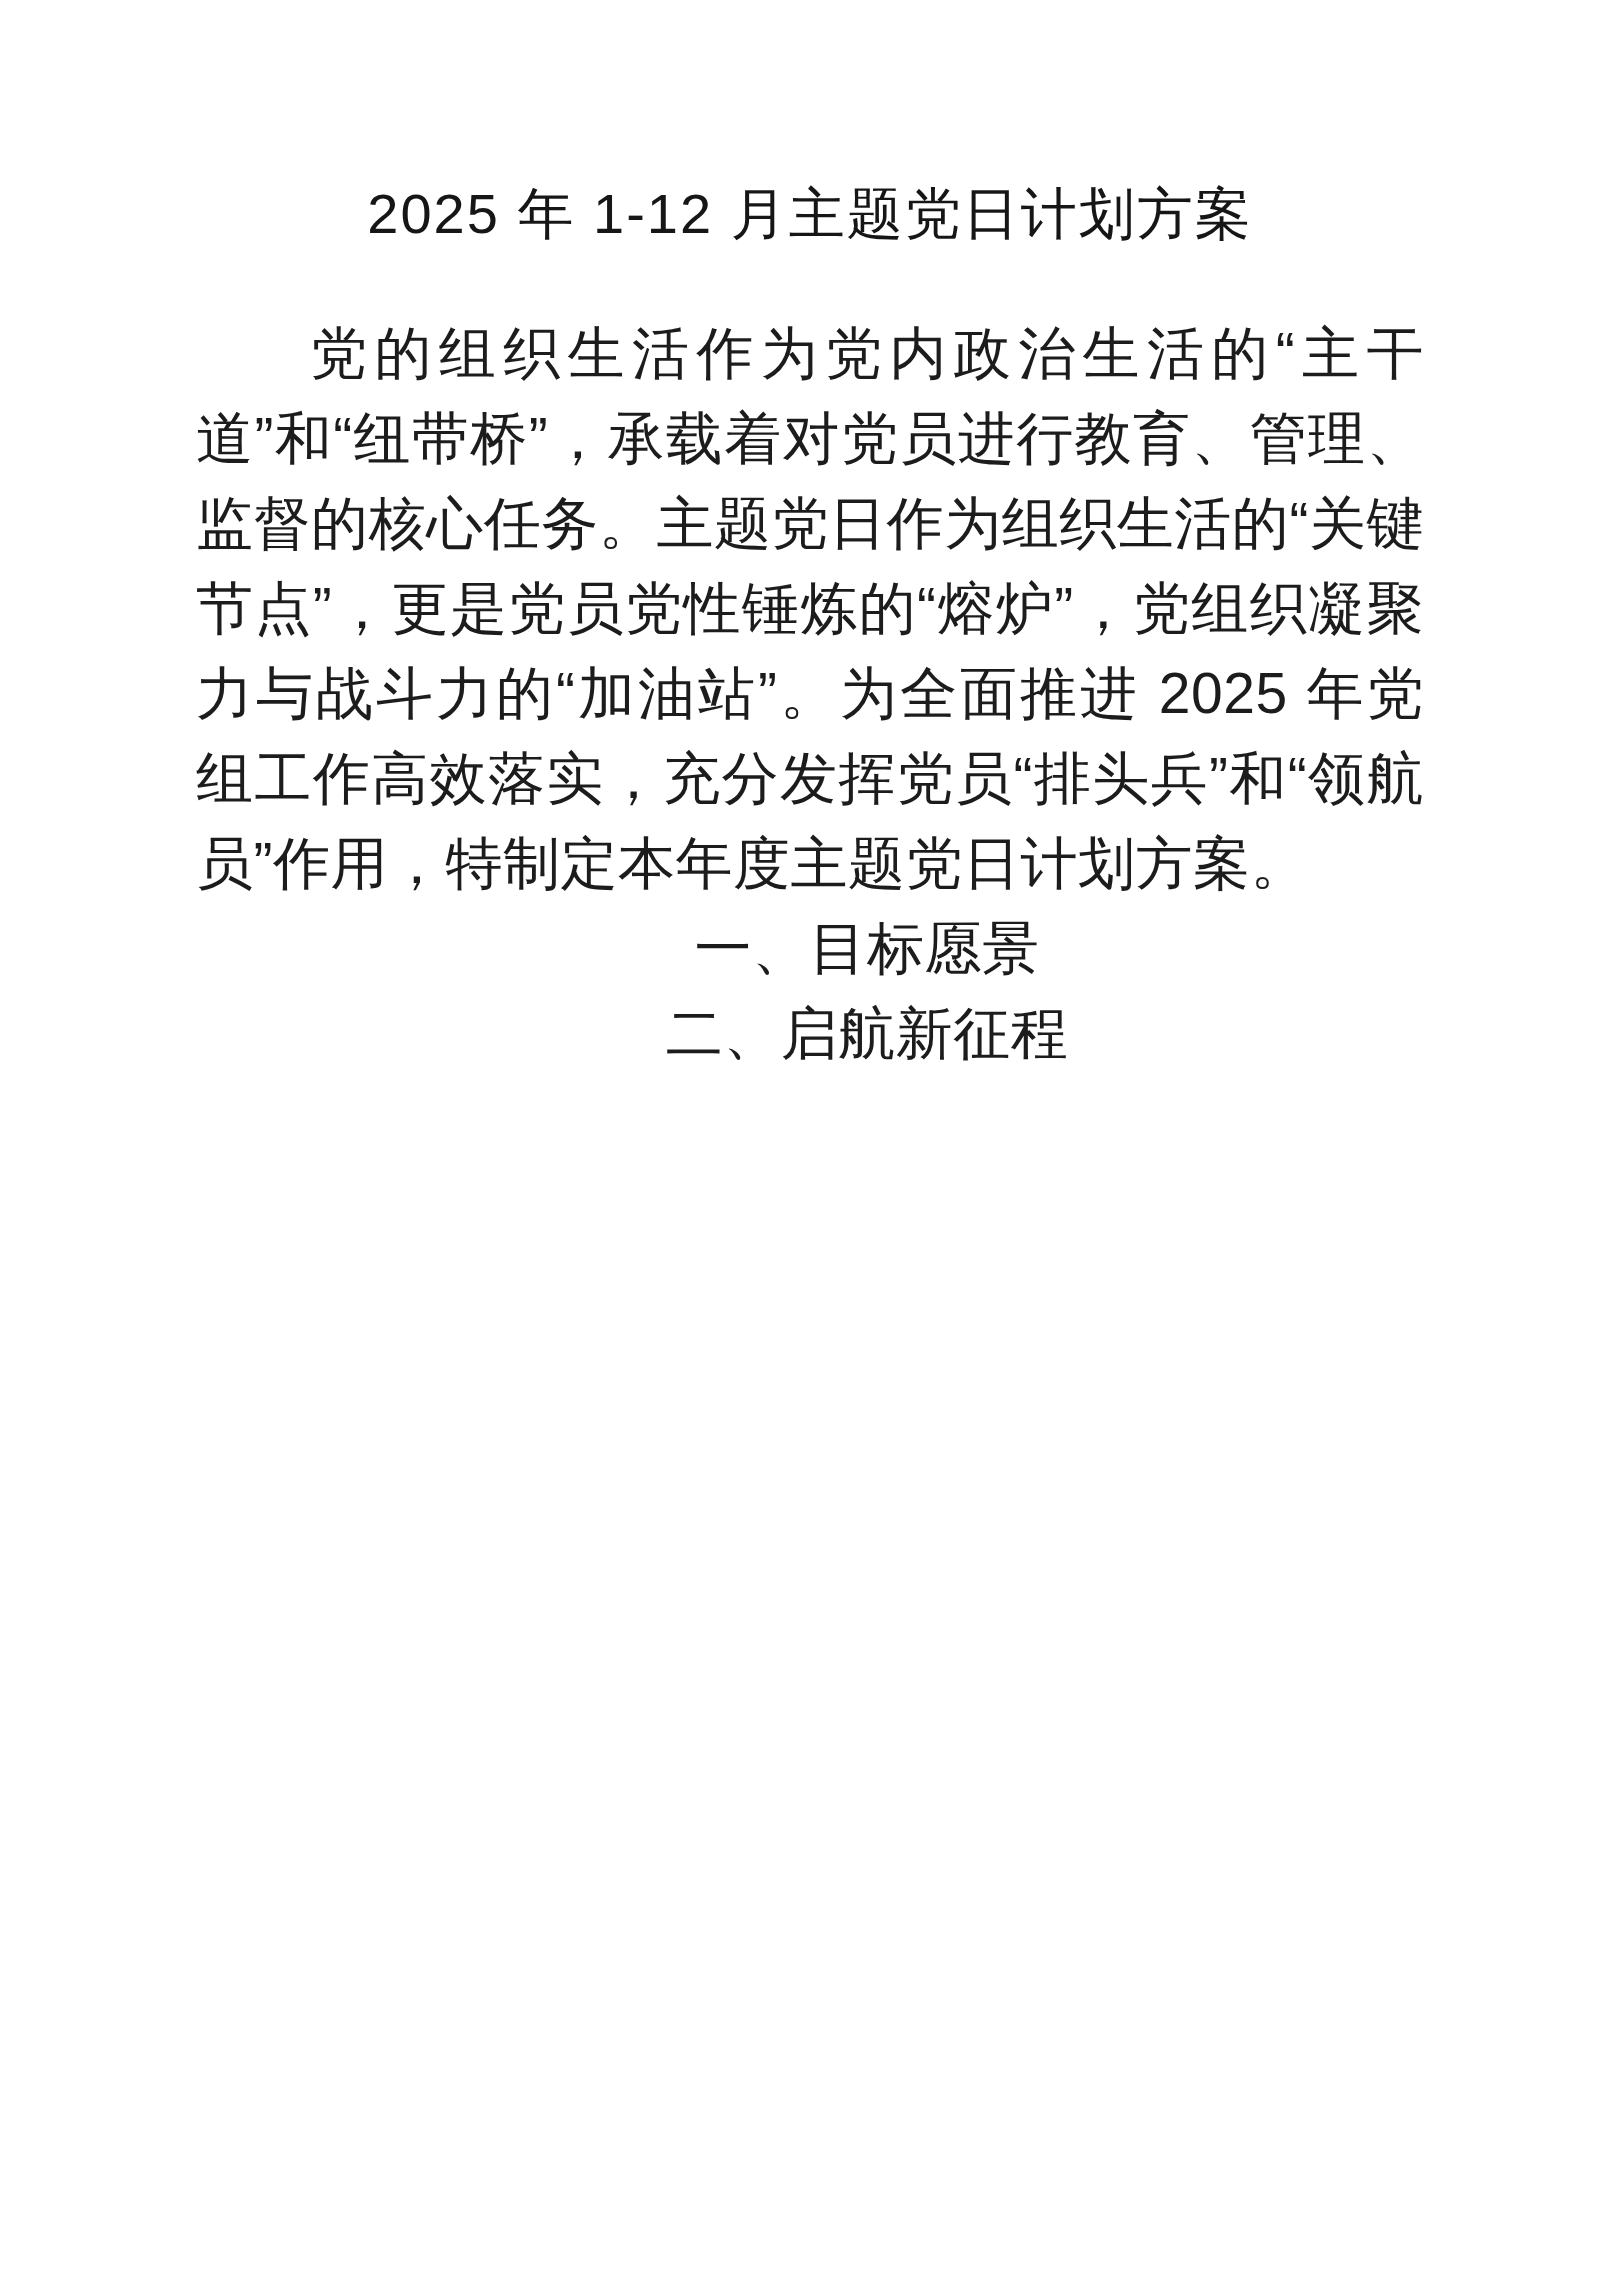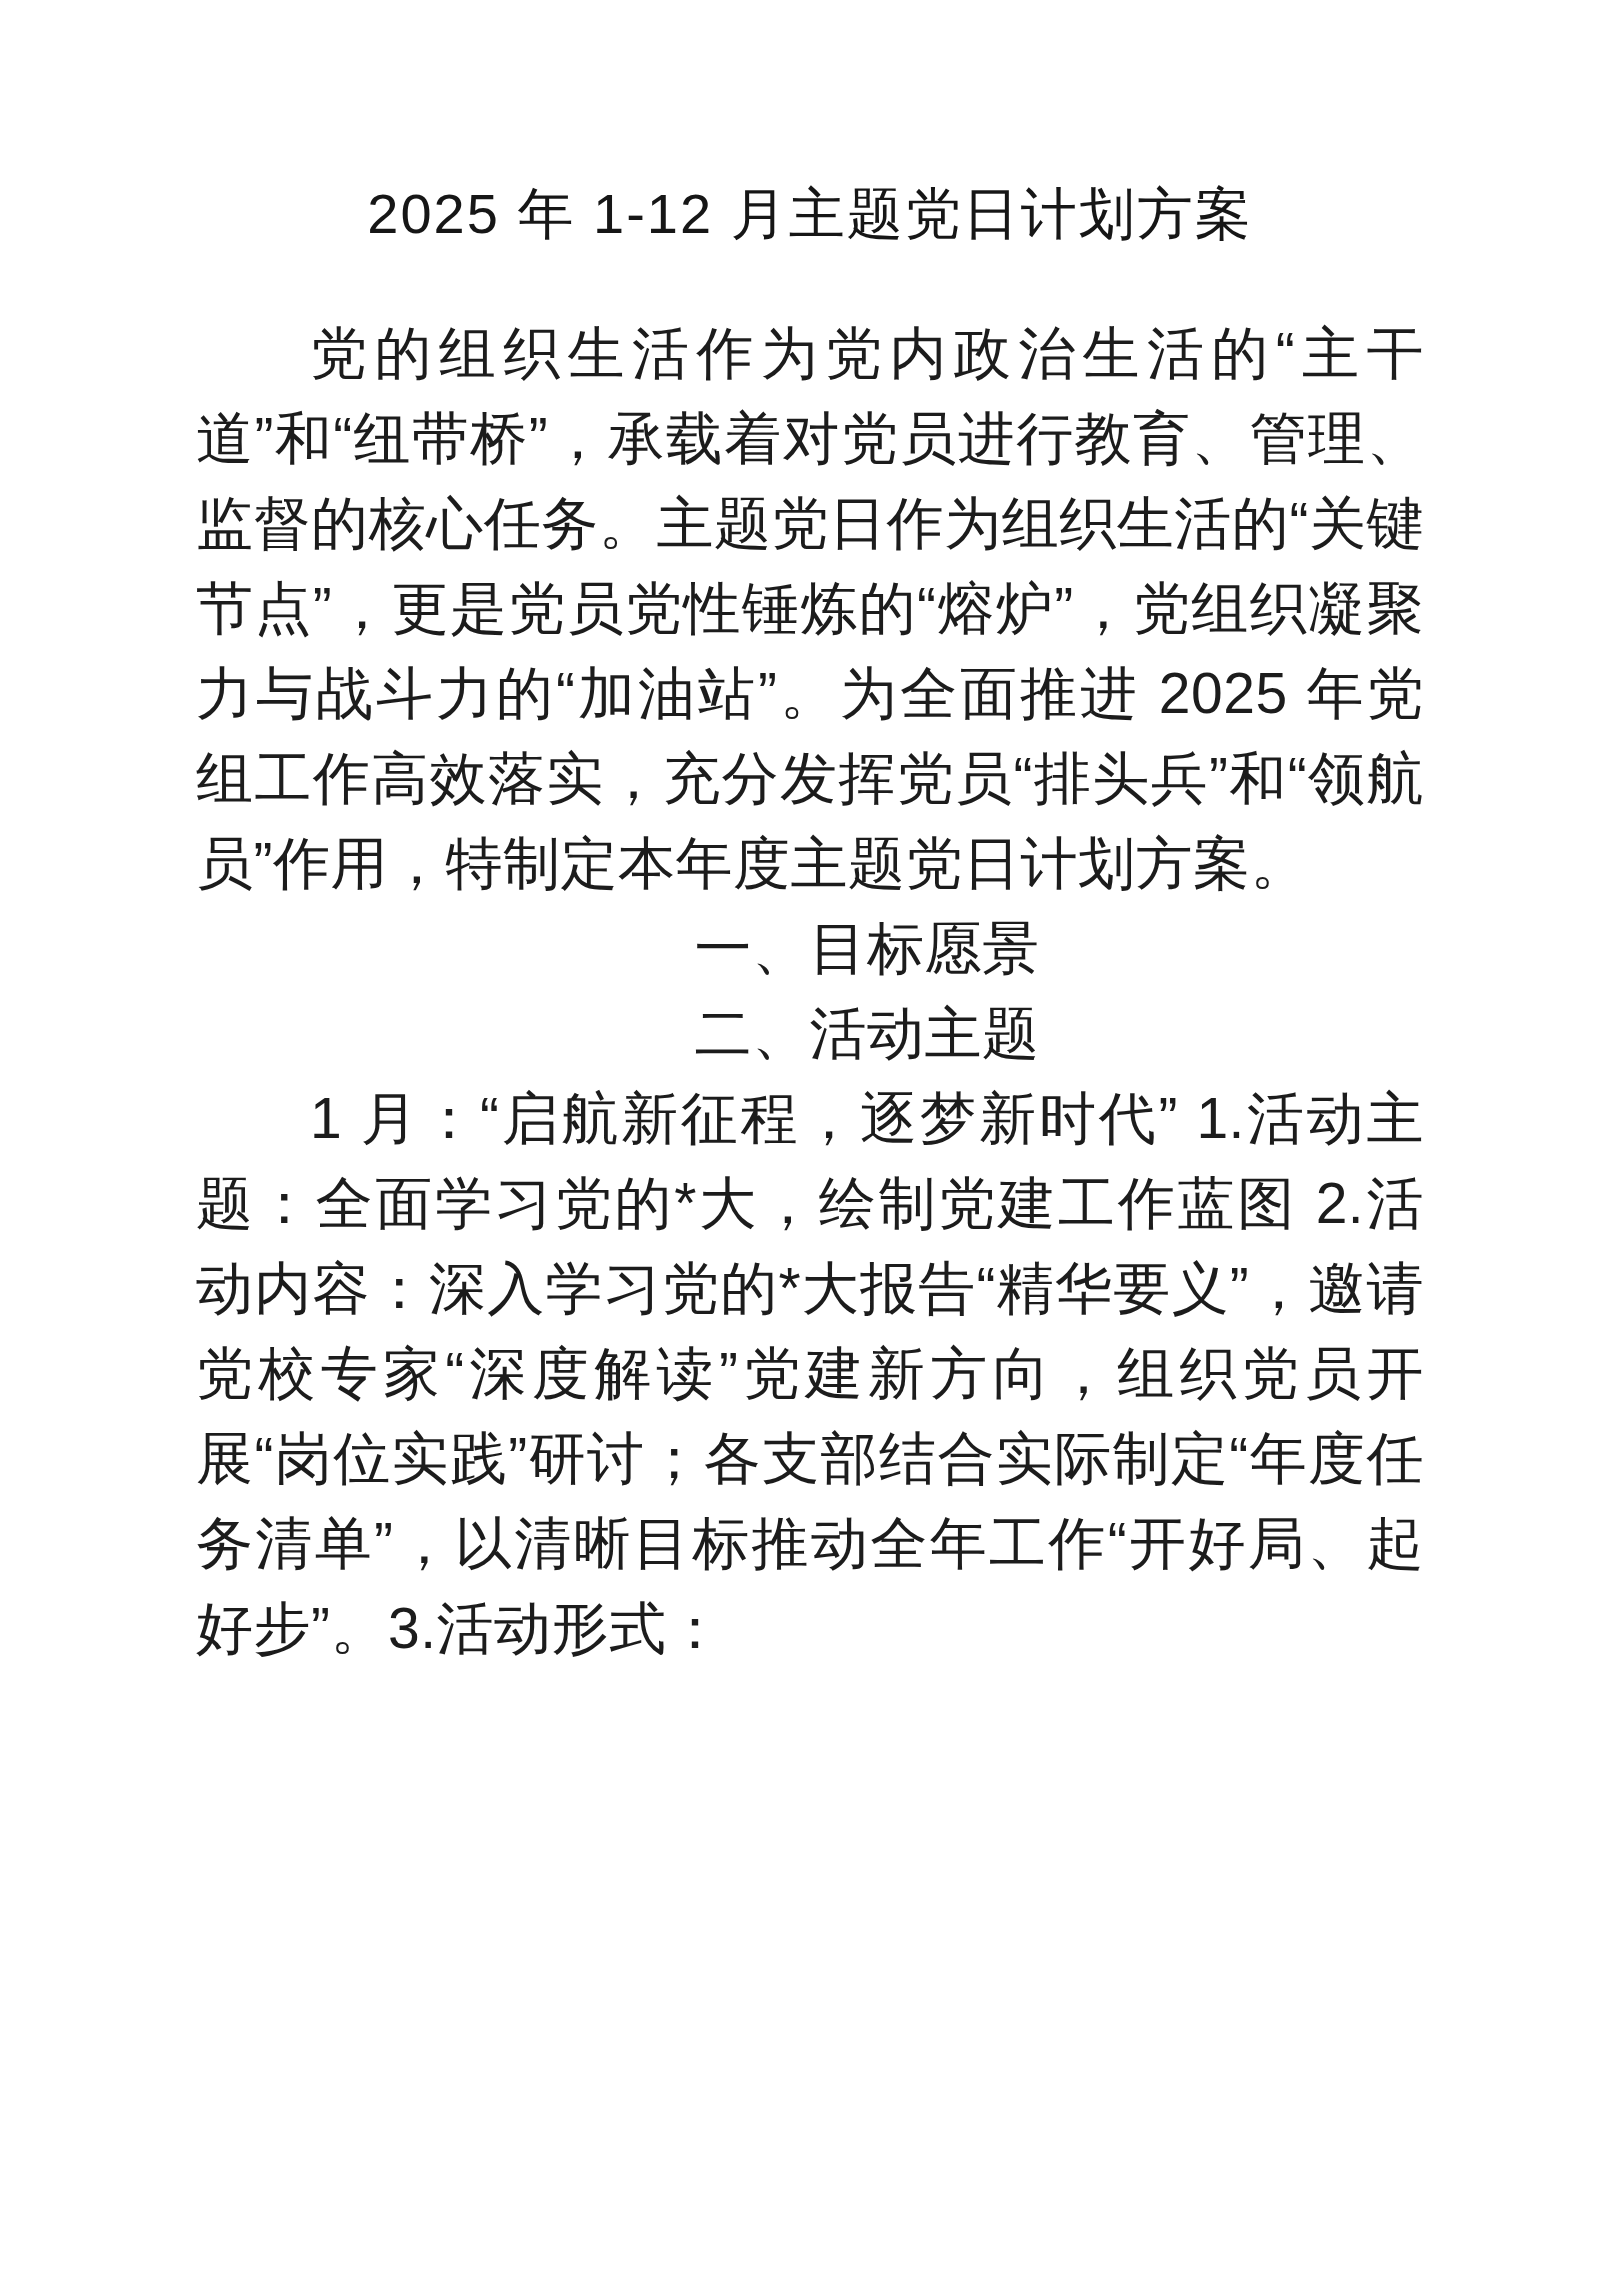--- a/index.html
+++ b/index.html
@@ -47,17 +47,16 @@
 <body>
 
 <div class="page">
   <h1 class="doc-title">2025 年 1-12 月主题党日计划方案</h1>
 
   <p class="para">党的组织生活作为党内政治生活的“主干道”和“纽带桥”，承载着对党员进行教育、管理、监督的核心任务。主题党日作为组织生活的“关键节点”，更是党员党性锤炼的“熔炉”，党组织凝聚力与战斗力的“加油站”。为全面推进 2025 年党组工作高效落实，充分发挥党员“排头兵”和“领航员”作用，特制定本年度主题党日计划方案。</p>
 
   <p class="para section-heading">一、目标愿景</p>
 
 
-  <p class="para section-heading">二、活动主题</p>
+  <p class="para section-heading">二、启航新征程</p>
 
-  <p class="para">1 月：“启航新征程，逐梦新时代” 1.活动主题：全面学习党的*大，绘制党建工作蓝图 2.活动内容：深入学习党的*大报告“精华要义”，邀请党校专家“深度解读”党建新方向，组织党员开展“岗位实践”研讨；各支部结合实际制定“年度任务清单”，以清晰目标推动全年工作“开好局、起好步”。3.活动形式：</p>
 </div>
 
 
 </body></html>

